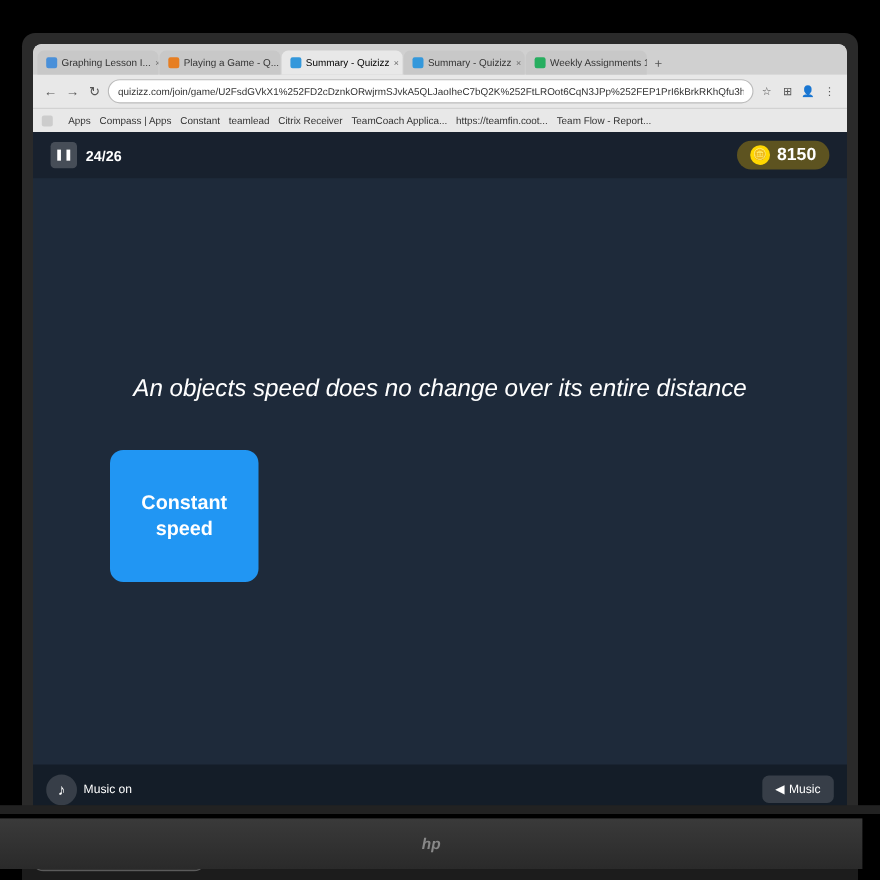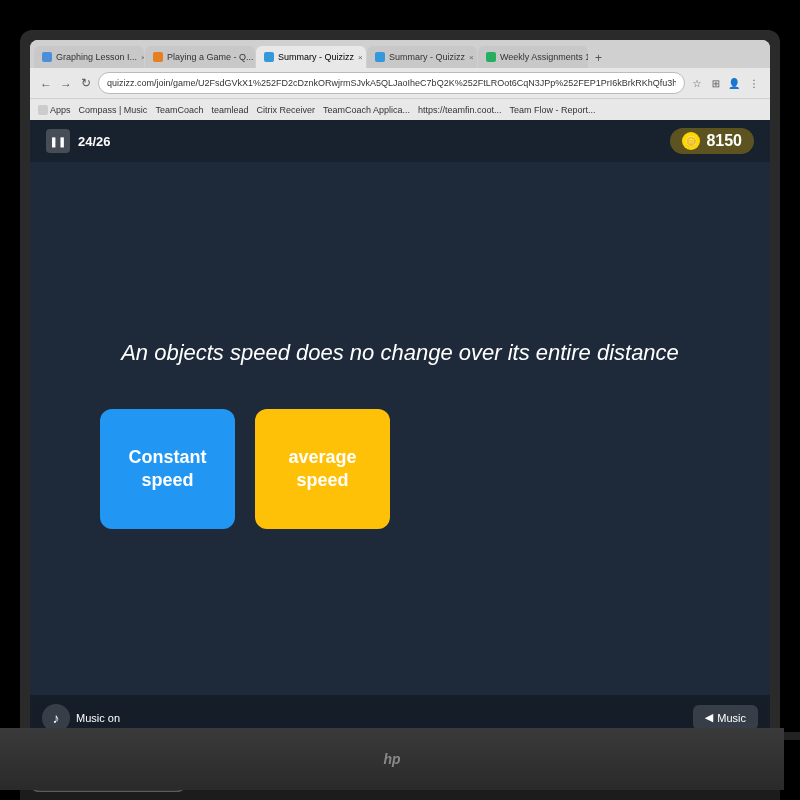--- a/index.html
+++ b/index.html
@@ -158,21 +158,21 @@
       gap: 8px;
       overflow: hidden;
     }
 
     .bookmark-item {
       font-size: 9px;
       color: #333;
       white-space: nowrap;
       display: flex;
       align-items: center;
-      gap: 2px;
+      gap: 14px;
     }
 
     .bookmark-icon {
       width: 10px;
       height: 10px;
       background: #ccc;
       border-radius: 2px;
     }
 
     
@@ -429,21 +429,21 @@
       text-align: right;
       line-height: 1.3;
     }
 
     
     .laptop-bottom {
       position: absolute;
       bottom: 10px;
       left: 0;
       right: 16px;
-      height: 62px;
+      height: 46px;
       background: linear-gradient(180deg, #3a3a3a 0%, #2a2a2a 100%);
       display: flex;
       align-items: center;
       justify-content: center;
     }
 
     .hp-logo {
       color: #888;
       font-size: 14px;
       font-style: italic;
@@ -508,24 +508,24 @@
           <div class="browser-action-btn">⋮</div>
         </div>
       </div>
 
       <div class="bookmarks-bar">
         <div class="bookmark-item">
           <div class="bookmark-icon"></div>
           <span>Apps</span>
         </div>
         <div class="bookmark-item">
-          <span>Compass | Music</span>
-        </div>
-        <div class="bookmark-item">
-          <span>TeamCoach</span>
+          <span>Compass | Apps</span>
+        </div>
+        <div class="bookmark-item">
+          <span>Constant</span>
         </div>
         <div class="bookmark-item">
           <span>teamlead</span>
         </div>
         <div class="bookmark-item">
           <span>Citrix Receiver</span>
         </div>
         <div class="bookmark-item">
           <span>TeamCoach Applica...</span>
         </div>
@@ -552,23 +552,20 @@
           <span class="score-value">8150</span>
         </div>
       </div>
 
       <div class="question-area">
         <div class="question-text">An objects speed does no change over its entire distance</div>
 
         <div class="answers-grid">
           <div class="answer-card answer-blue">
             <span class="answer-card-text">Constant speed</span>
-          </div>
-          <div class="answer-card answer-yellow">
-            <span class="answer-card-text">average speed</span>
           </div>
         </div>
       </div>
 
       <div class="game-bottombar">
         <div class="music-btn">
           <div class="music-icon-circle">♪</div>
           <span>Music on</span>
         </div>
         <button class="back-btn">

